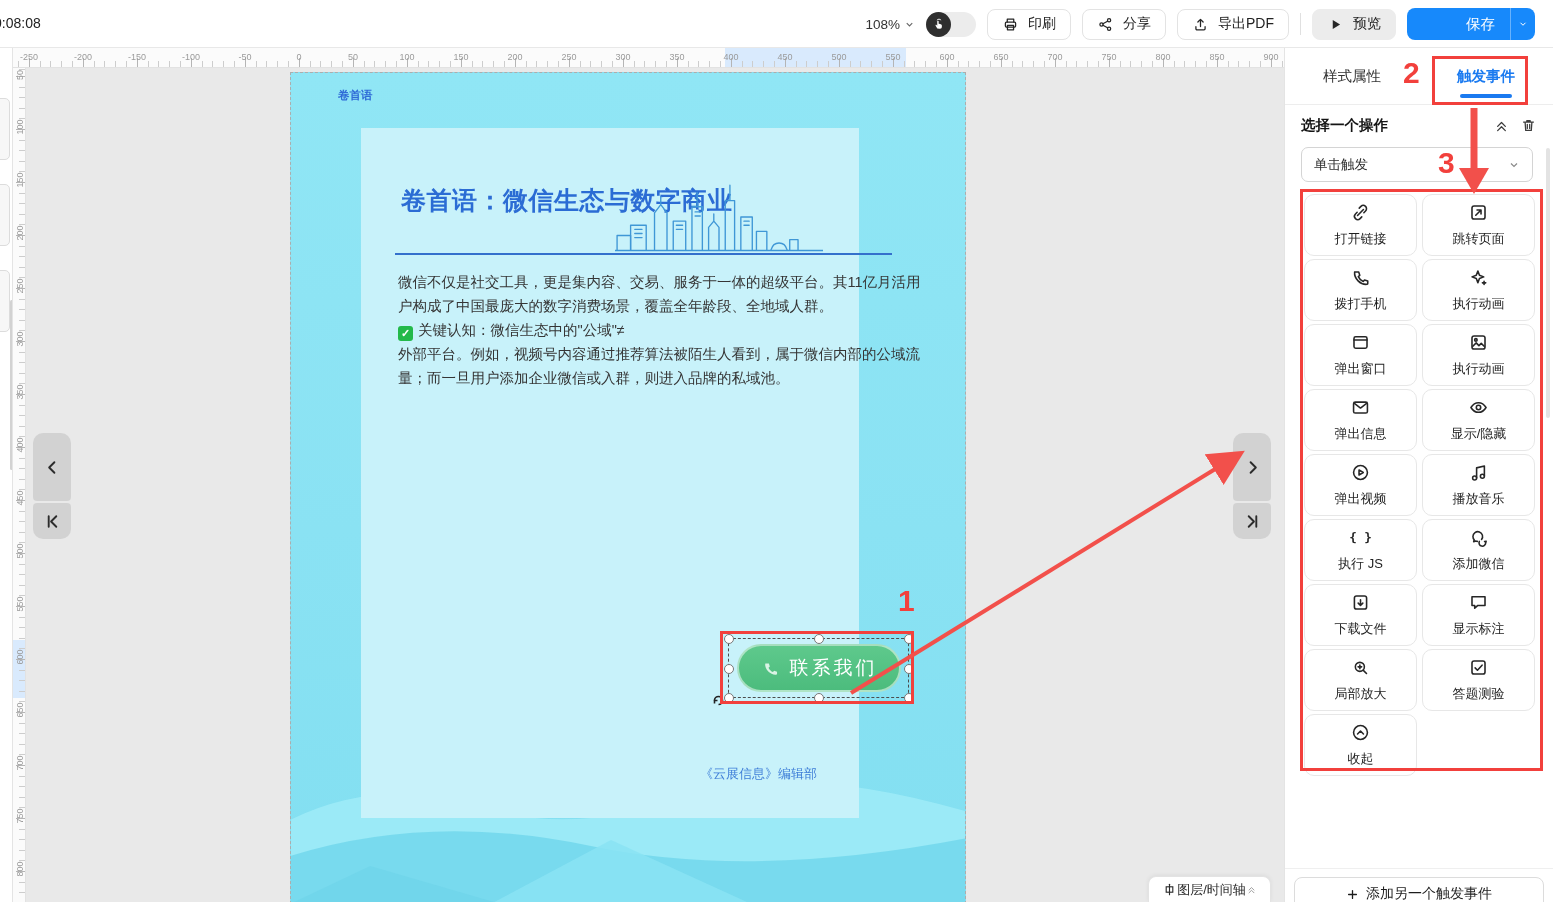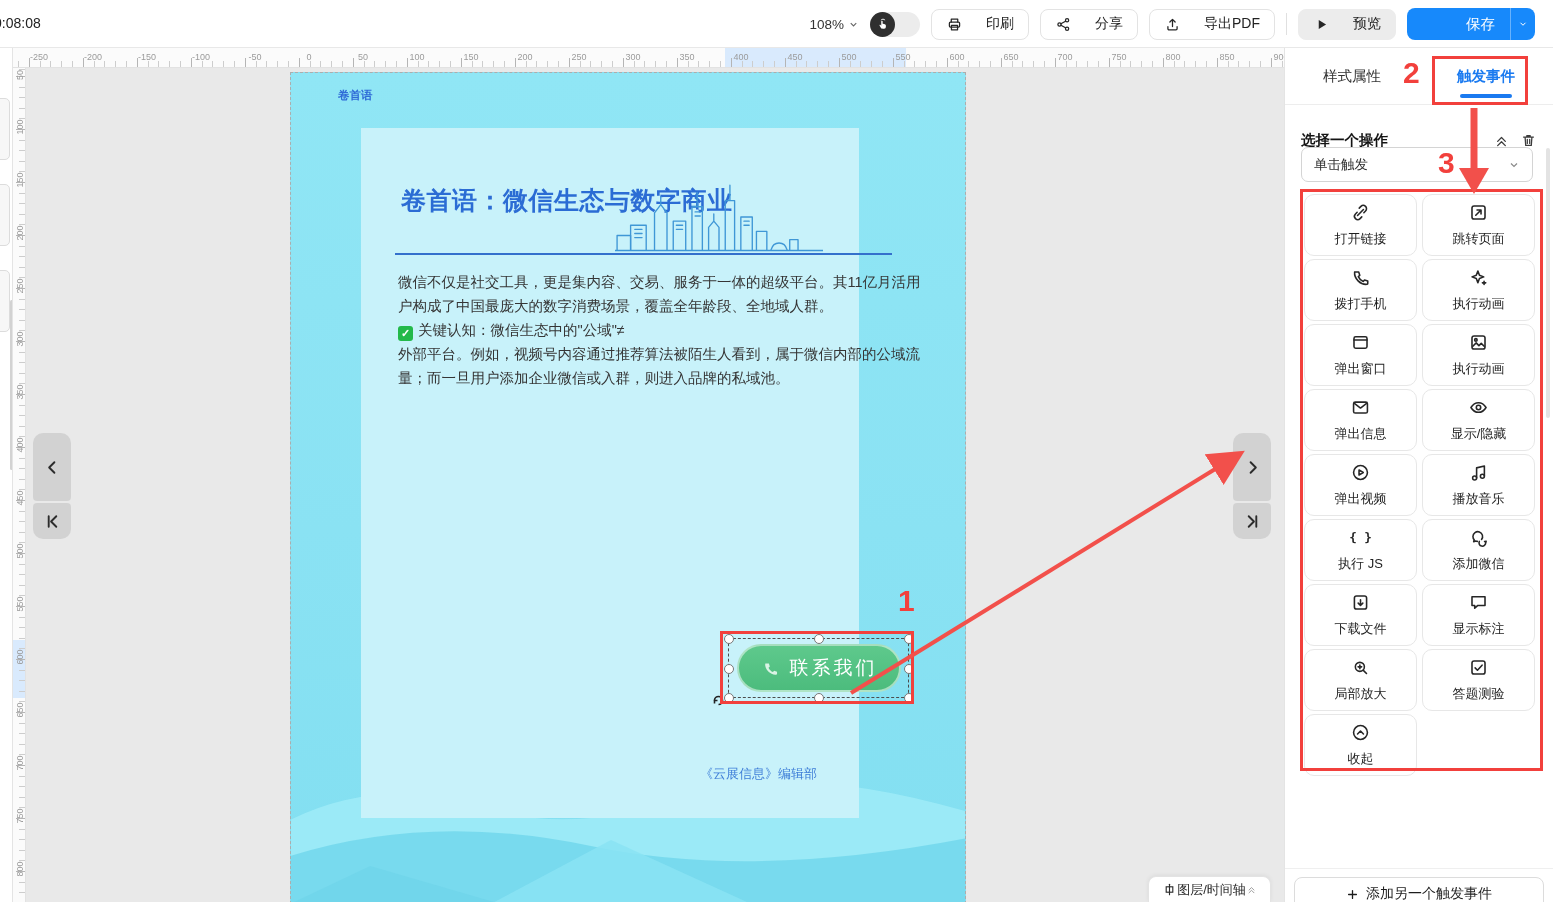--- a/index.html
+++ b/index.html
@@ -11,21 +11,21 @@
   #toolbar { position:absolute; left:0; top:0; width:1553px; height:48px; background:#fff;
              border-bottom:1px solid #e8e8e8; z-index:30; }
   #timer { position:absolute; left:-6px; top:15px; font-size:14px; color:#222; }
   #tb-right { position:absolute; right:18px; top:0; height:48px; display:flex; align-items:center; gap:11px; }
   .zoom-ctl { display:flex; align-items:center; gap:4px; font-size:13.5px; color:#333; cursor:pointer; }
   .zoom-ctl svg { width:11px; height:11px; stroke:#666; fill:none; stroke-width:2; }
   .touch-toggle { width:50px; height:25px; border-radius:13px; background:#ececec; position:relative; }
   .touch-toggle .knob { position:absolute; left:0; top:0; width:25px; height:25px; border-radius:50%;
                         background:#2f2f2f; display:flex; align-items:center; justify-content:center; }
   .knob svg { width:14px; height:14px; }
-  .tb-btn { display:flex; align-items:center; gap:23px; height:31px; padding:0 14px; background:#fff;
+  .tb-btn { display:flex; align-items:center; gap:9px; height:31px; padding:0 14px; background:#fff;
             border:1px solid #e3e3e3; border-radius:8px; font-size:14px; color:#222; cursor:pointer;
             font-family:"Liberation Sans", sans-serif; }
   .tb-btn svg { width:17px; height:17px; stroke:#262626; fill:none; stroke-width:1.5;
                 stroke-linecap:round; stroke-linejoin:round; }
   .tb-btn.gray { background:#ececec; border-color:#ececec; }
   .tb-divider { width:1px; height:22px; background:#e0e0e0; }
   .save-split { display:flex; height:32px; border-radius:8px; overflow:hidden; background:#1789fb;padding-left:44px; }
   .save-main { background:transparent; border:none; color:#fff; font-size:14.5px; padding:0 15px;
                cursor:pointer; font-family:"Liberation Sans", sans-serif; }
   .save-caret { background:transparent; border:none; border-left:1px solid rgba(255,255,255,.35);
@@ -42,21 +42,21 @@
   #ruler-top { position:absolute; left:13px; top:48px; width:1271px; height:20px; background:#fbfbfb;
                border-bottom:1px solid #e2e2e2; z-index:6; overflow:hidden; }
   #ruler-top .ticks { position:absolute; left:0; bottom:0; width:100%; height:6px;
       background-image:repeating-linear-gradient(to right,#cdcdcd 0 1px,transparent 1px 10.8px);
       background-position:5px 0; }
   #ruler-left { position:absolute; left:13px; top:68px; width:13px; height:834px; background:#fbfbfb;
                 border-right:1px solid #e2e2e2; z-index:6; overflow:hidden; }
   #ruler-left .ticks { position:absolute; top:0; right:0; height:100%; width:6px;
       background-image:repeating-linear-gradient(to bottom,#cdcdcd 0 1px,transparent 1px 10.6px);
       background-position:0 8px; }
-  .hlabel { position:absolute; bottom:5px; transform:translateX(-50%); font-size:9px; color:#9b9b9b;margin-left:10px; }
+  .hlabel { position:absolute; bottom:5px; transform:translateX(-50%); font-size:9px; color:#9b9b9b; }
   .hmajor { position:absolute; bottom:0; width:1px; height:9px; background:#b5b5b5; }
   .vlabel { position:absolute; left:0px; transform:rotate(-90deg); transform-origin:center;
             font-size:9px; color:#9b9b9b; width:13px; text-align:center; }
   .vmajor { position:absolute; right:0; height:1px; width:9px; background:#b5b5b5; }
   .ruler-hl-top { position:absolute; left:712px; top:0; width:181px; height:20px; background:#d9eafd; }
   .ruler-hl-left { position:absolute; left:0; top:572px; width:13px; height:58px; background:#d9eafd; }
 
   
   #page { position:absolute; left:290px; top:72px; width:676px; height:832px;
           background:linear-gradient(180deg,#90e6f5 0%,#8ae2f3 55%,#82dff1 100%);
@@ -110,21 +110,21 @@
   #panel { position:absolute; left:1284px; top:48px; width:269px; height:854px; background:#fff;
            border-left:1px solid #e4e4e4; z-index:20; }
   #tabs { position:absolute; left:0; top:0; width:100%; height:57px; display:flex;
           border-bottom:1px solid #ededed; }
   .tab { flex:1; display:flex; align-items:center; justify-content:center; font-size:14.5px;
          color:#333; cursor:pointer; position:relative; }
   .tab.active { color:#1a7af0; font-weight:bold; }
   .tab-underline { position:absolute; left:50%; transform:translateX(-50%); bottom:6px; width:52px;
                    height:4px; border-radius:2px; background:#1a7af0; }
   #section-row { position:absolute; left:16px; right:16px; top:66px; height:22px; display:flex;
-                 align-items:center;margin-top:15px; }
+                 align-items:center; }
   #section-title { font-size:14.5px; font-weight:bold; color:#141414; flex:1; }
   .sec-icon { width:17px; height:17px; margin-left:10px; cursor:pointer; }
   .sec-icon svg { width:17px; height:17px; stroke:#3c3c3c; fill:none; stroke-width:1.5;
                   stroke-linecap:round; stroke-linejoin:round; }
   #trigger-select { position:absolute; left:16px; right:20px; top:99px; height:35px;
       border:1px solid #d4d4d4; border-radius:7px; display:flex; align-items:center;
       padding:0 12px; font-size:13.5px; color:#2f2f2f; cursor:pointer; background:#fff; }
   #trigger-select svg { width:12px; height:12px; margin-left:auto; stroke:#8a8a8a; fill:none; stroke-width:2; }
   #action-grid { position:absolute; left:19px; top:146px; width:231px; display:grid;
                  grid-template-columns:1fr 1fr; column-gap:5px; row-gap:3px; grid-auto-rows:62px; }

